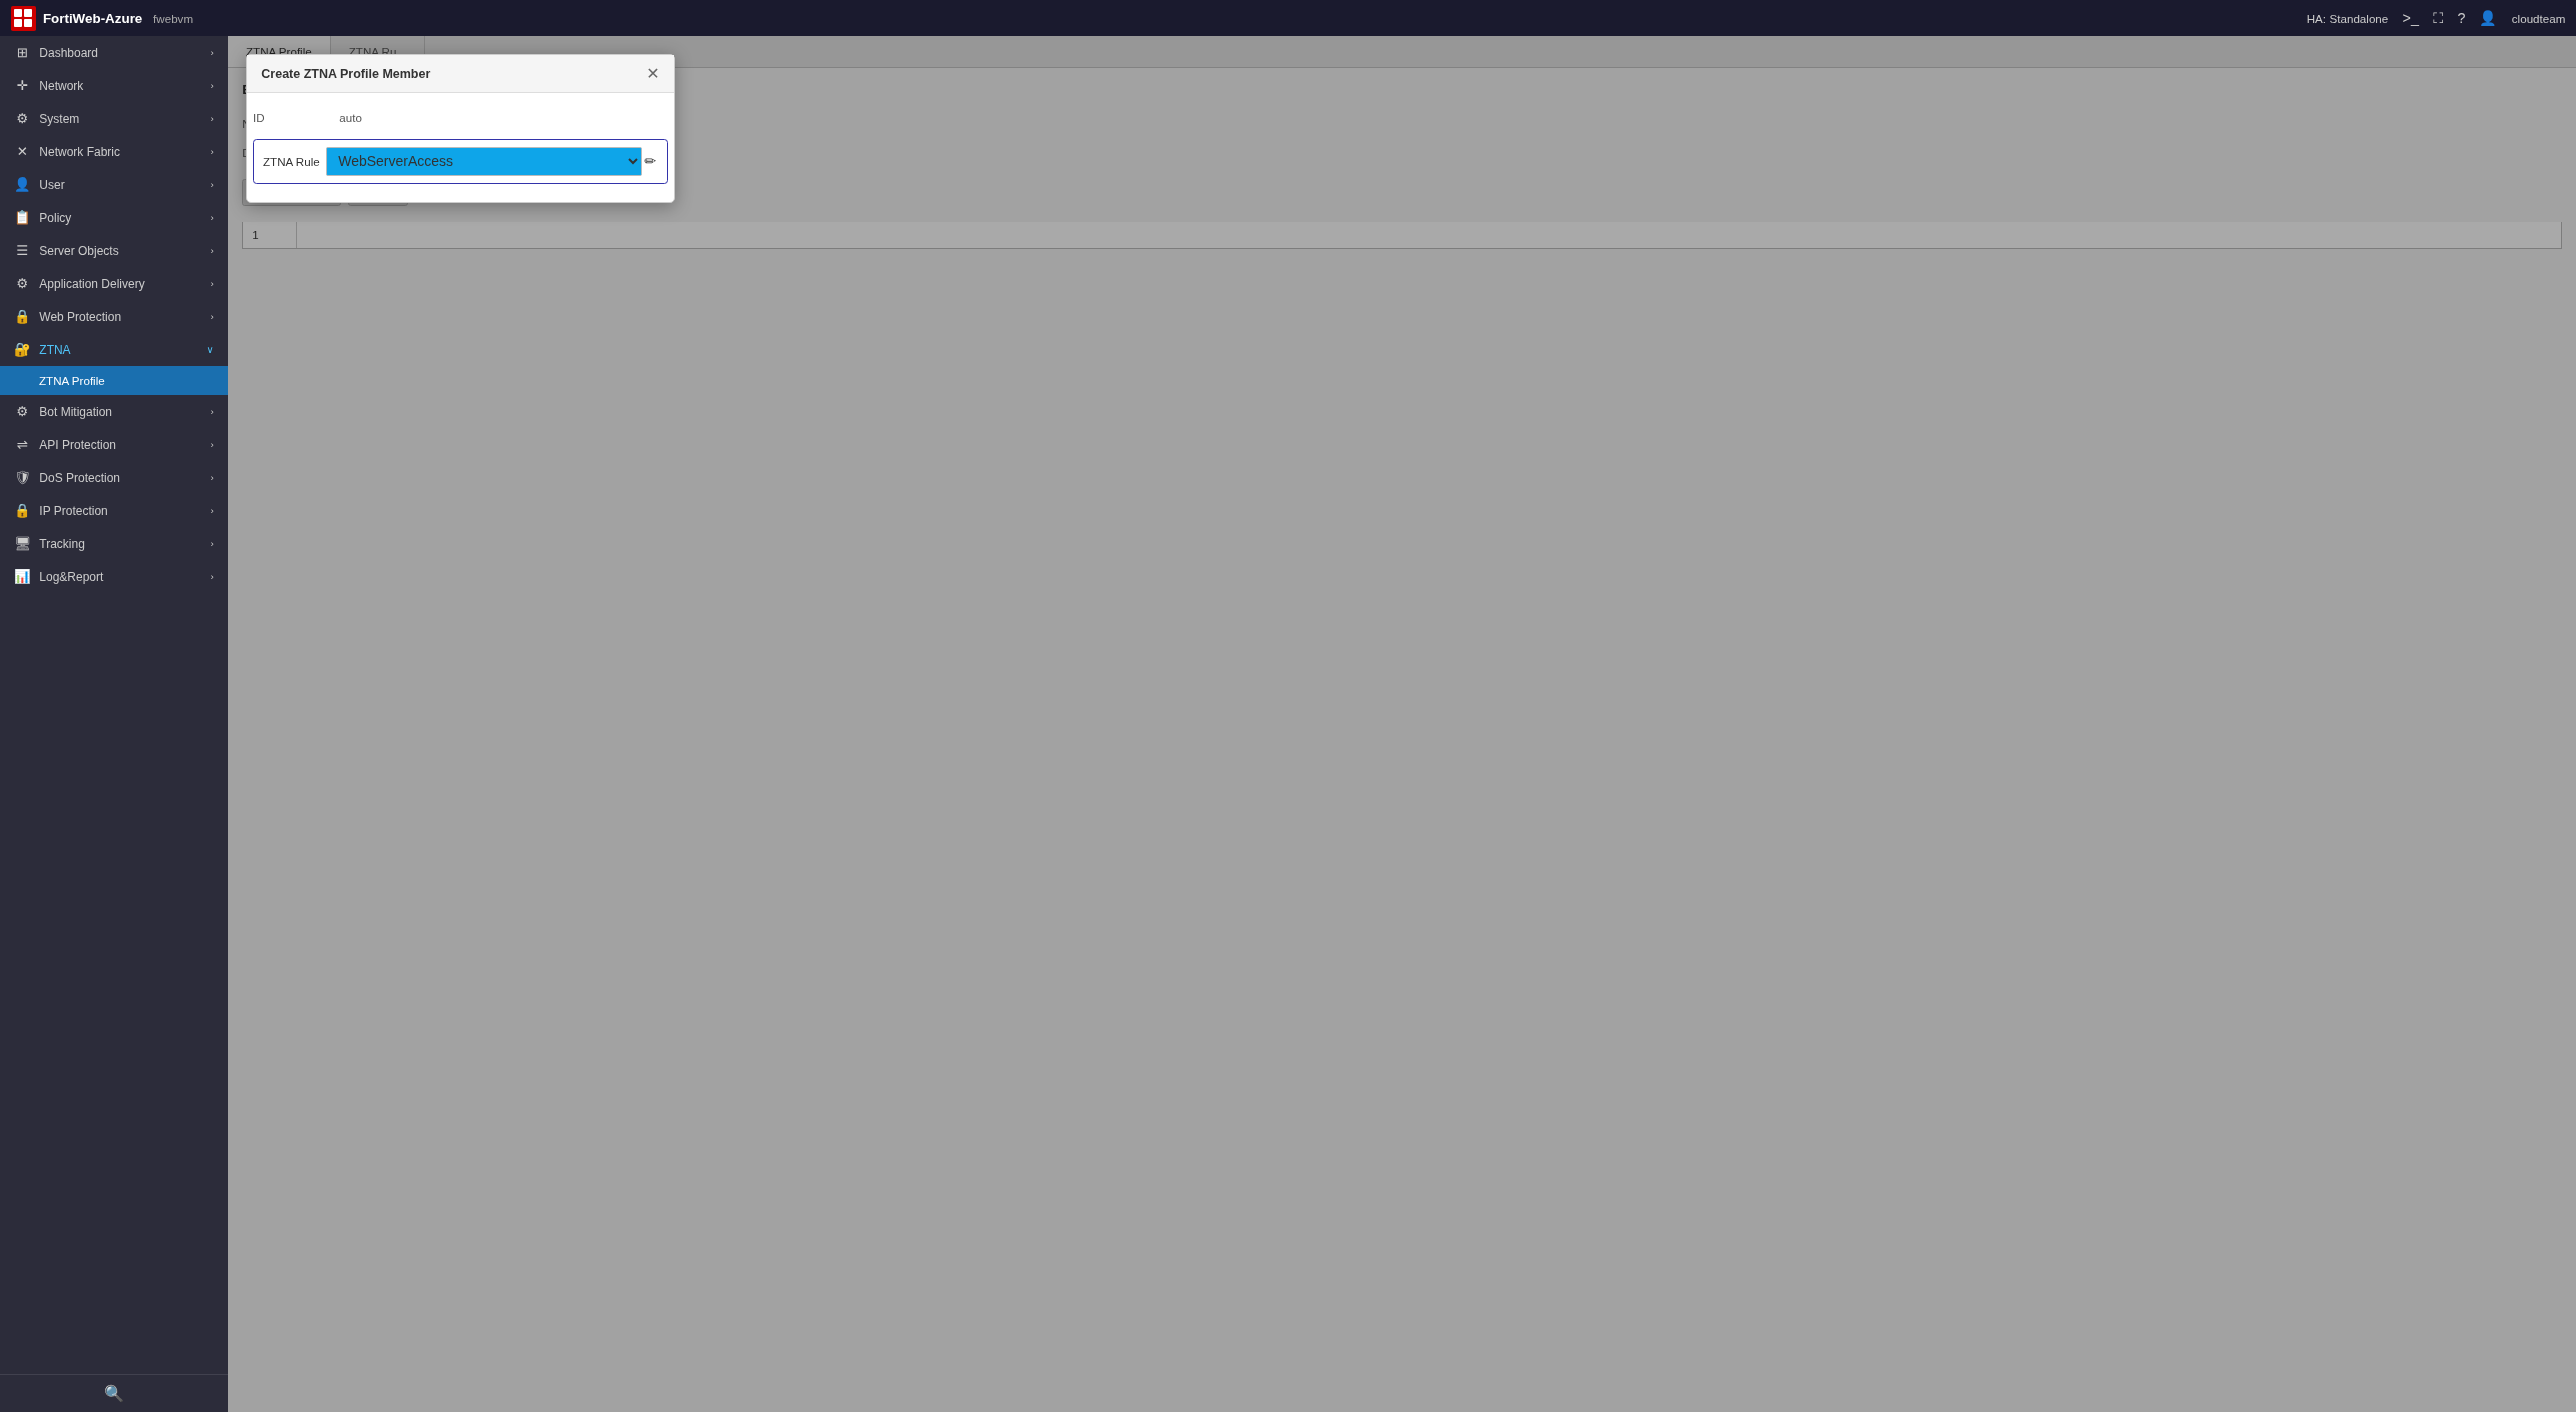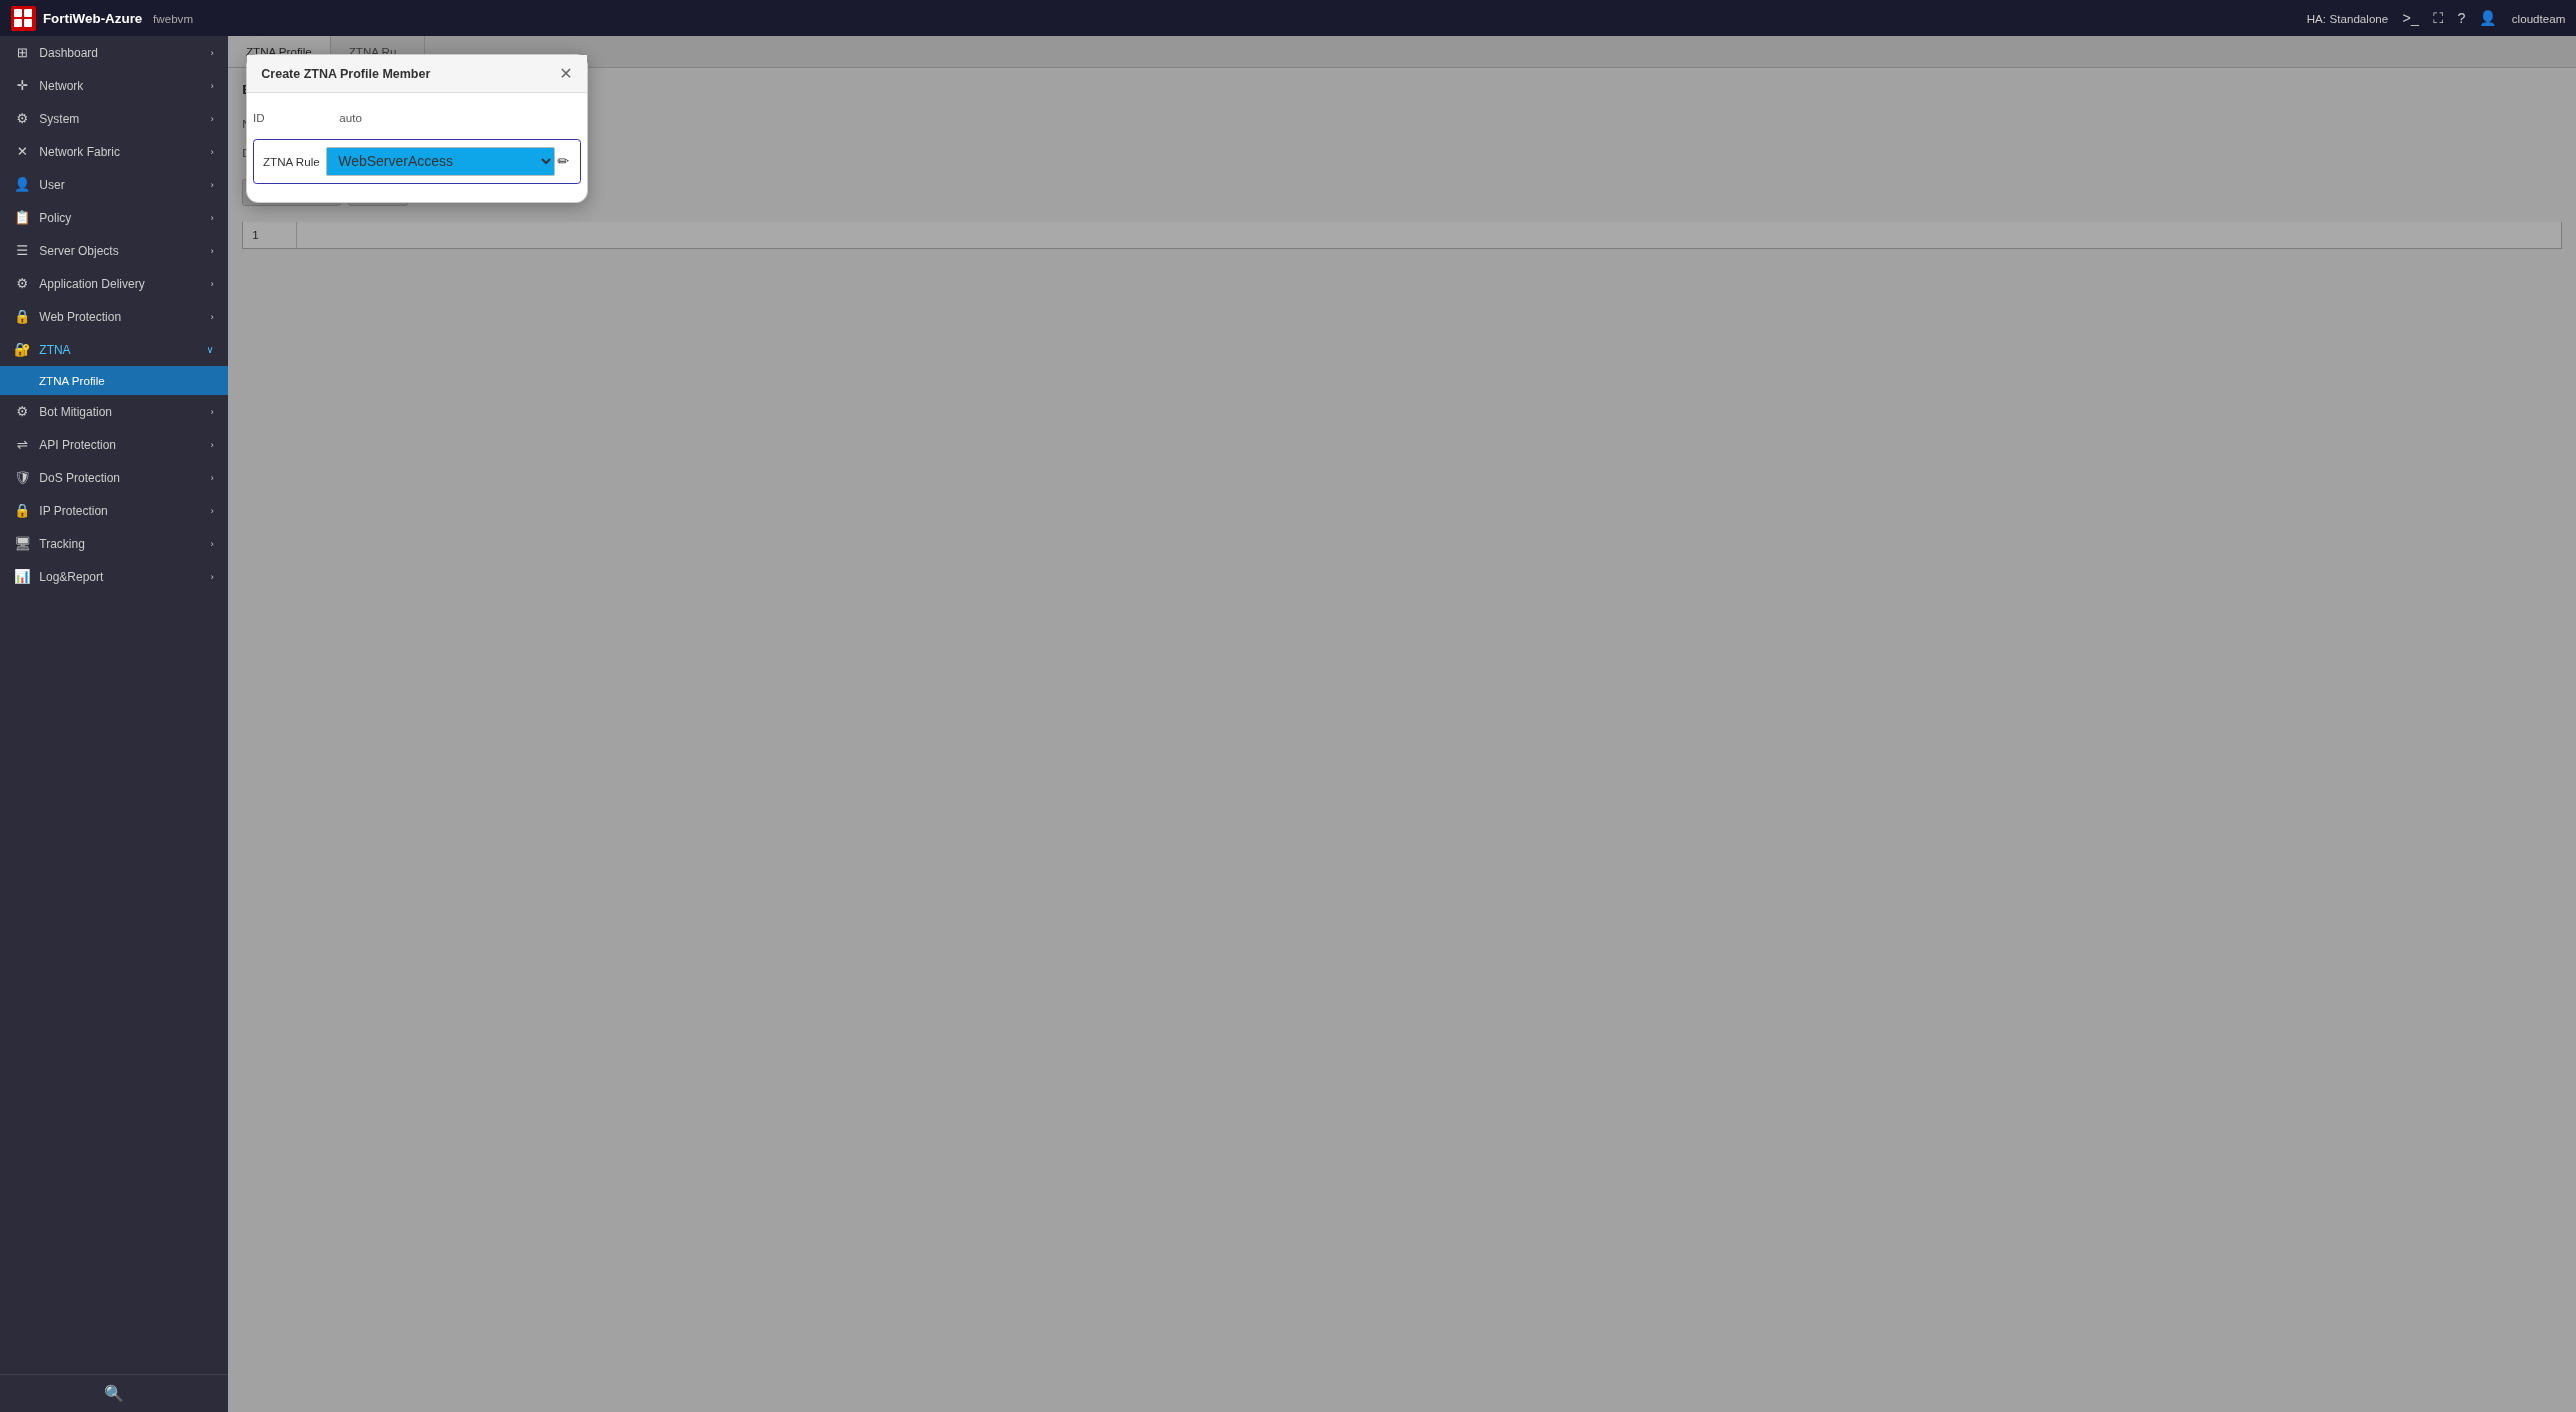--- a/index.html
+++ b/index.html
@@ -168,22 +168,22 @@
       background: rgba(0,0,0,0.3);
       display: flex;
       align-items: flex-start;
       justify-content: flex-start;
       padding: 18px;
       z-index: 100;
     }
     .modal {
       background: white;
       border: 0.9px solid #ccc;
-      border-radius: 12px;
-      width: 342px;
+      border-radius: 5px;
+      width: 429px;
       box-shadow: 0 3.6px 18px rgba(0,0,0,0.3);
     }
     .modal-header {
       background: #f5f5f5;
       border-bottom: 0.9px solid #ddd;
       padding: 10.7px 14.3px;
       display: flex;
       align-items: center;
       justify-content: space-between;
     }

